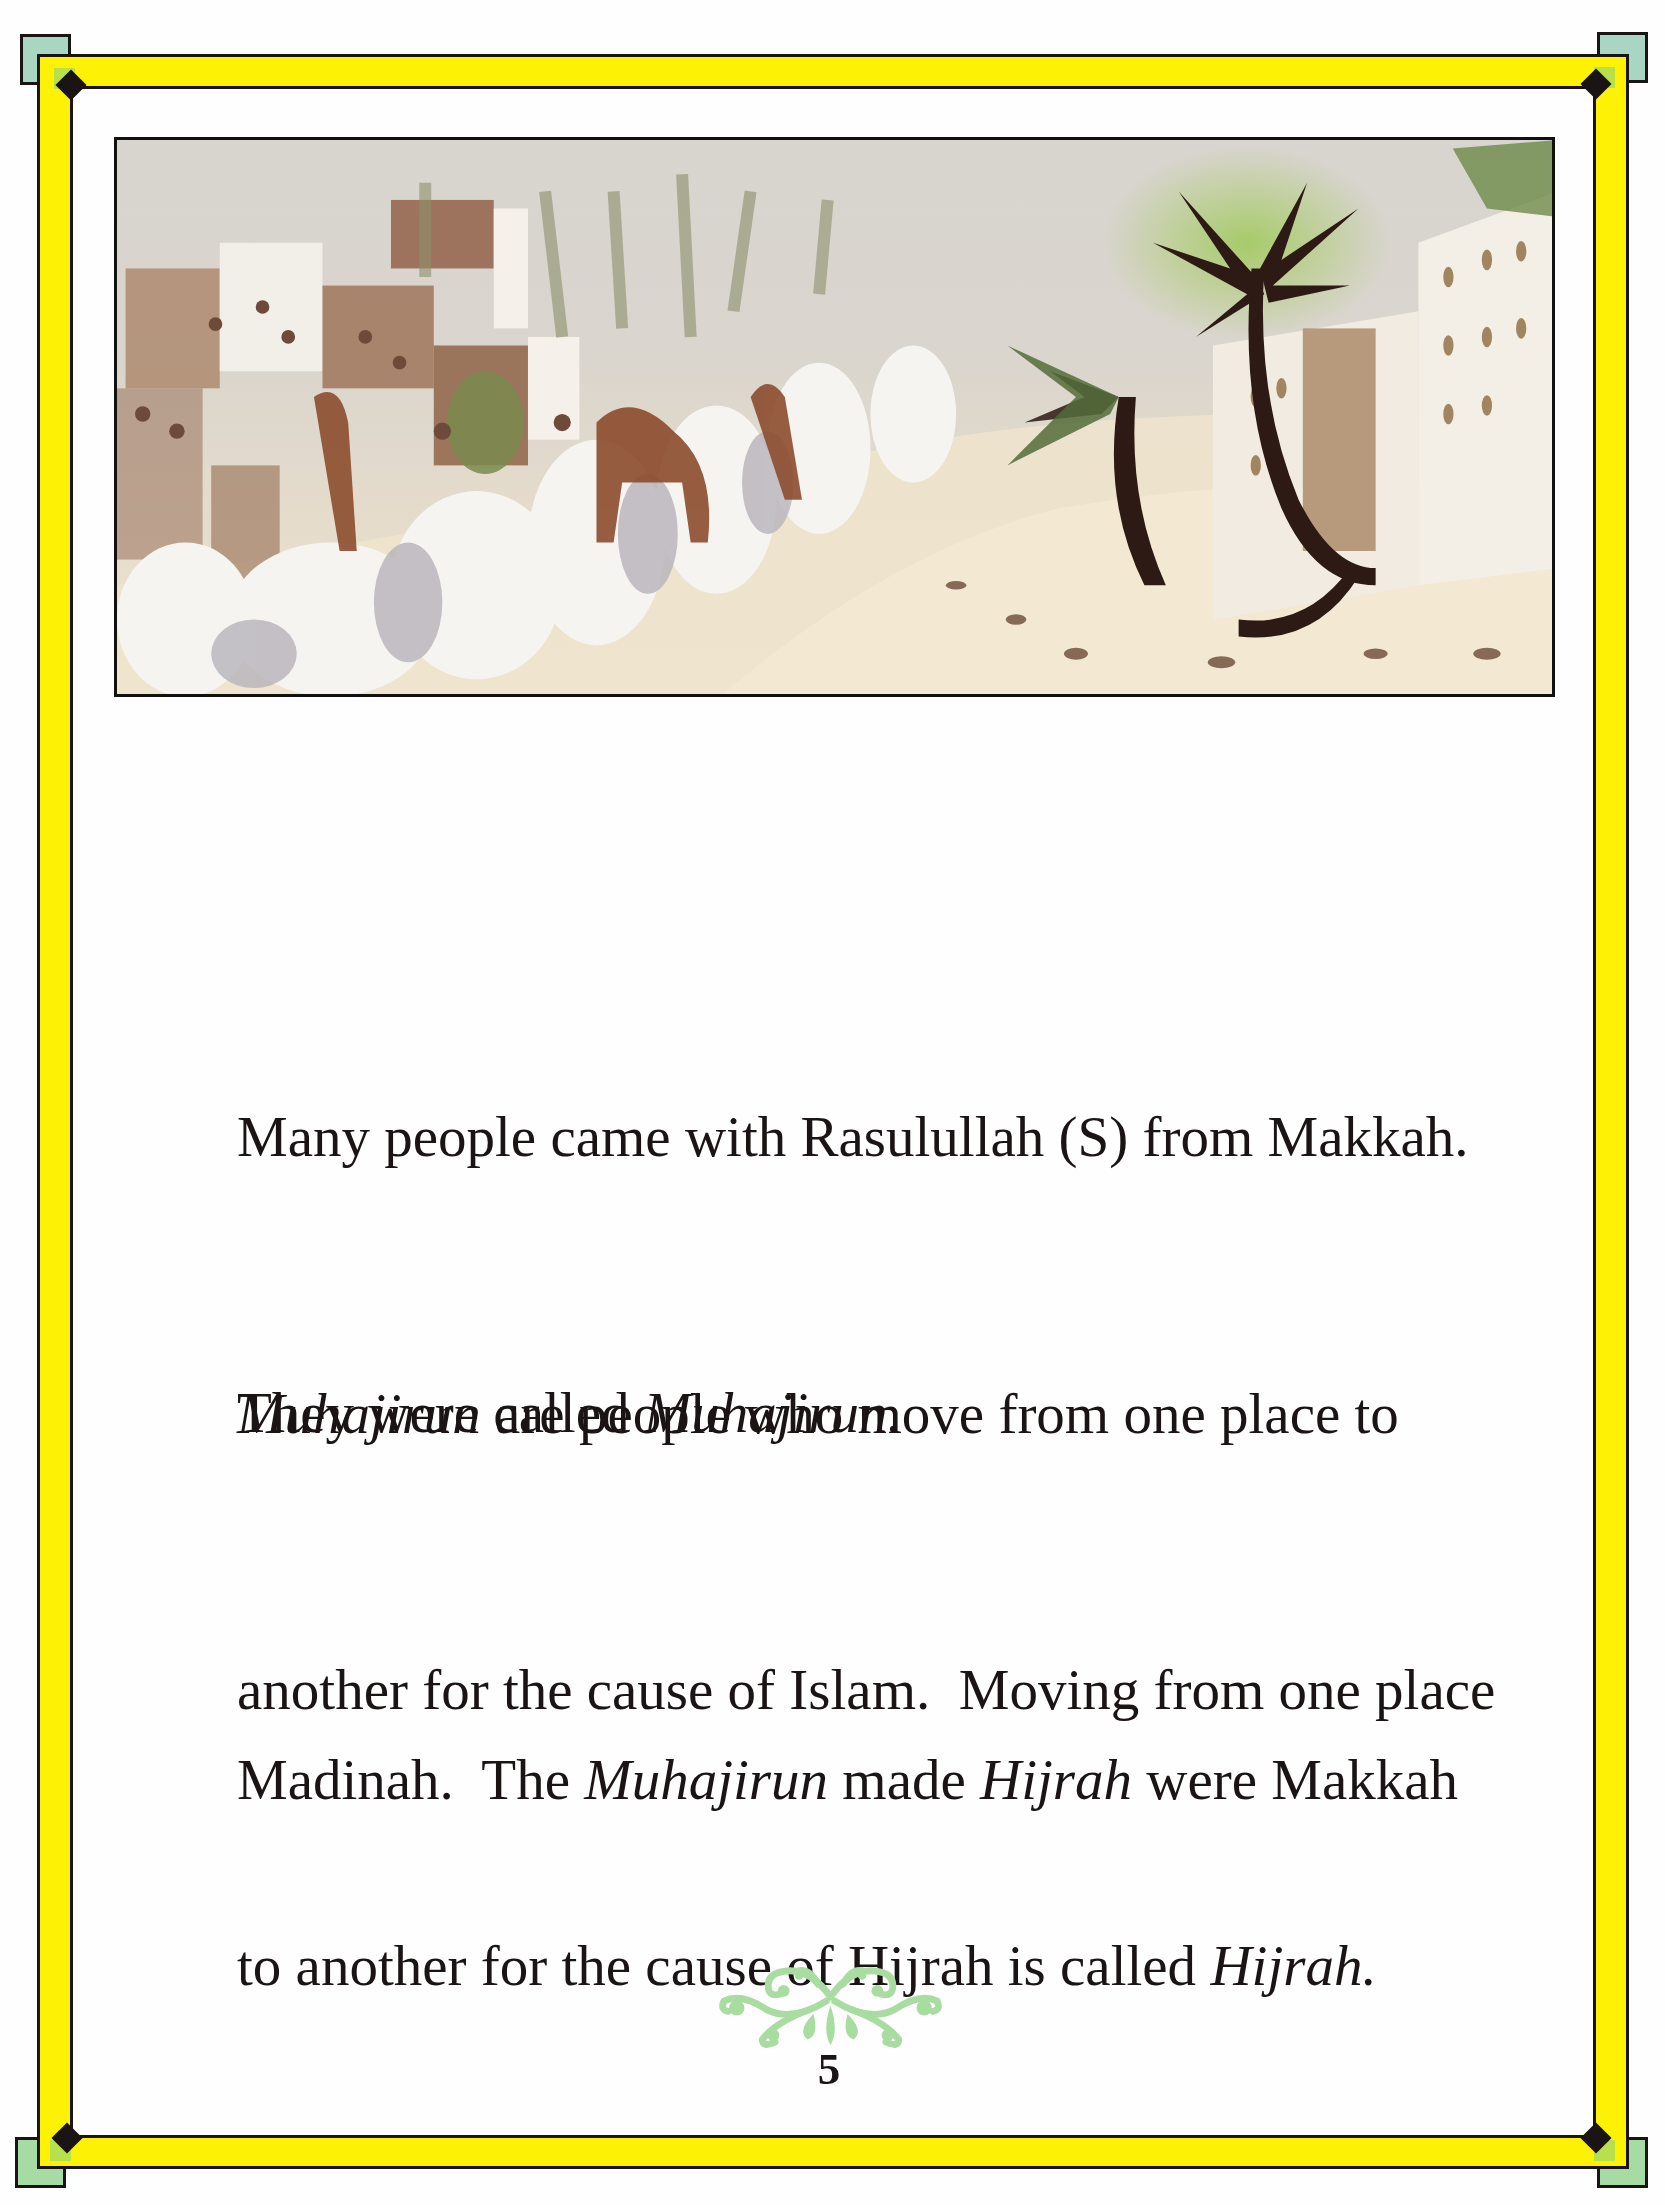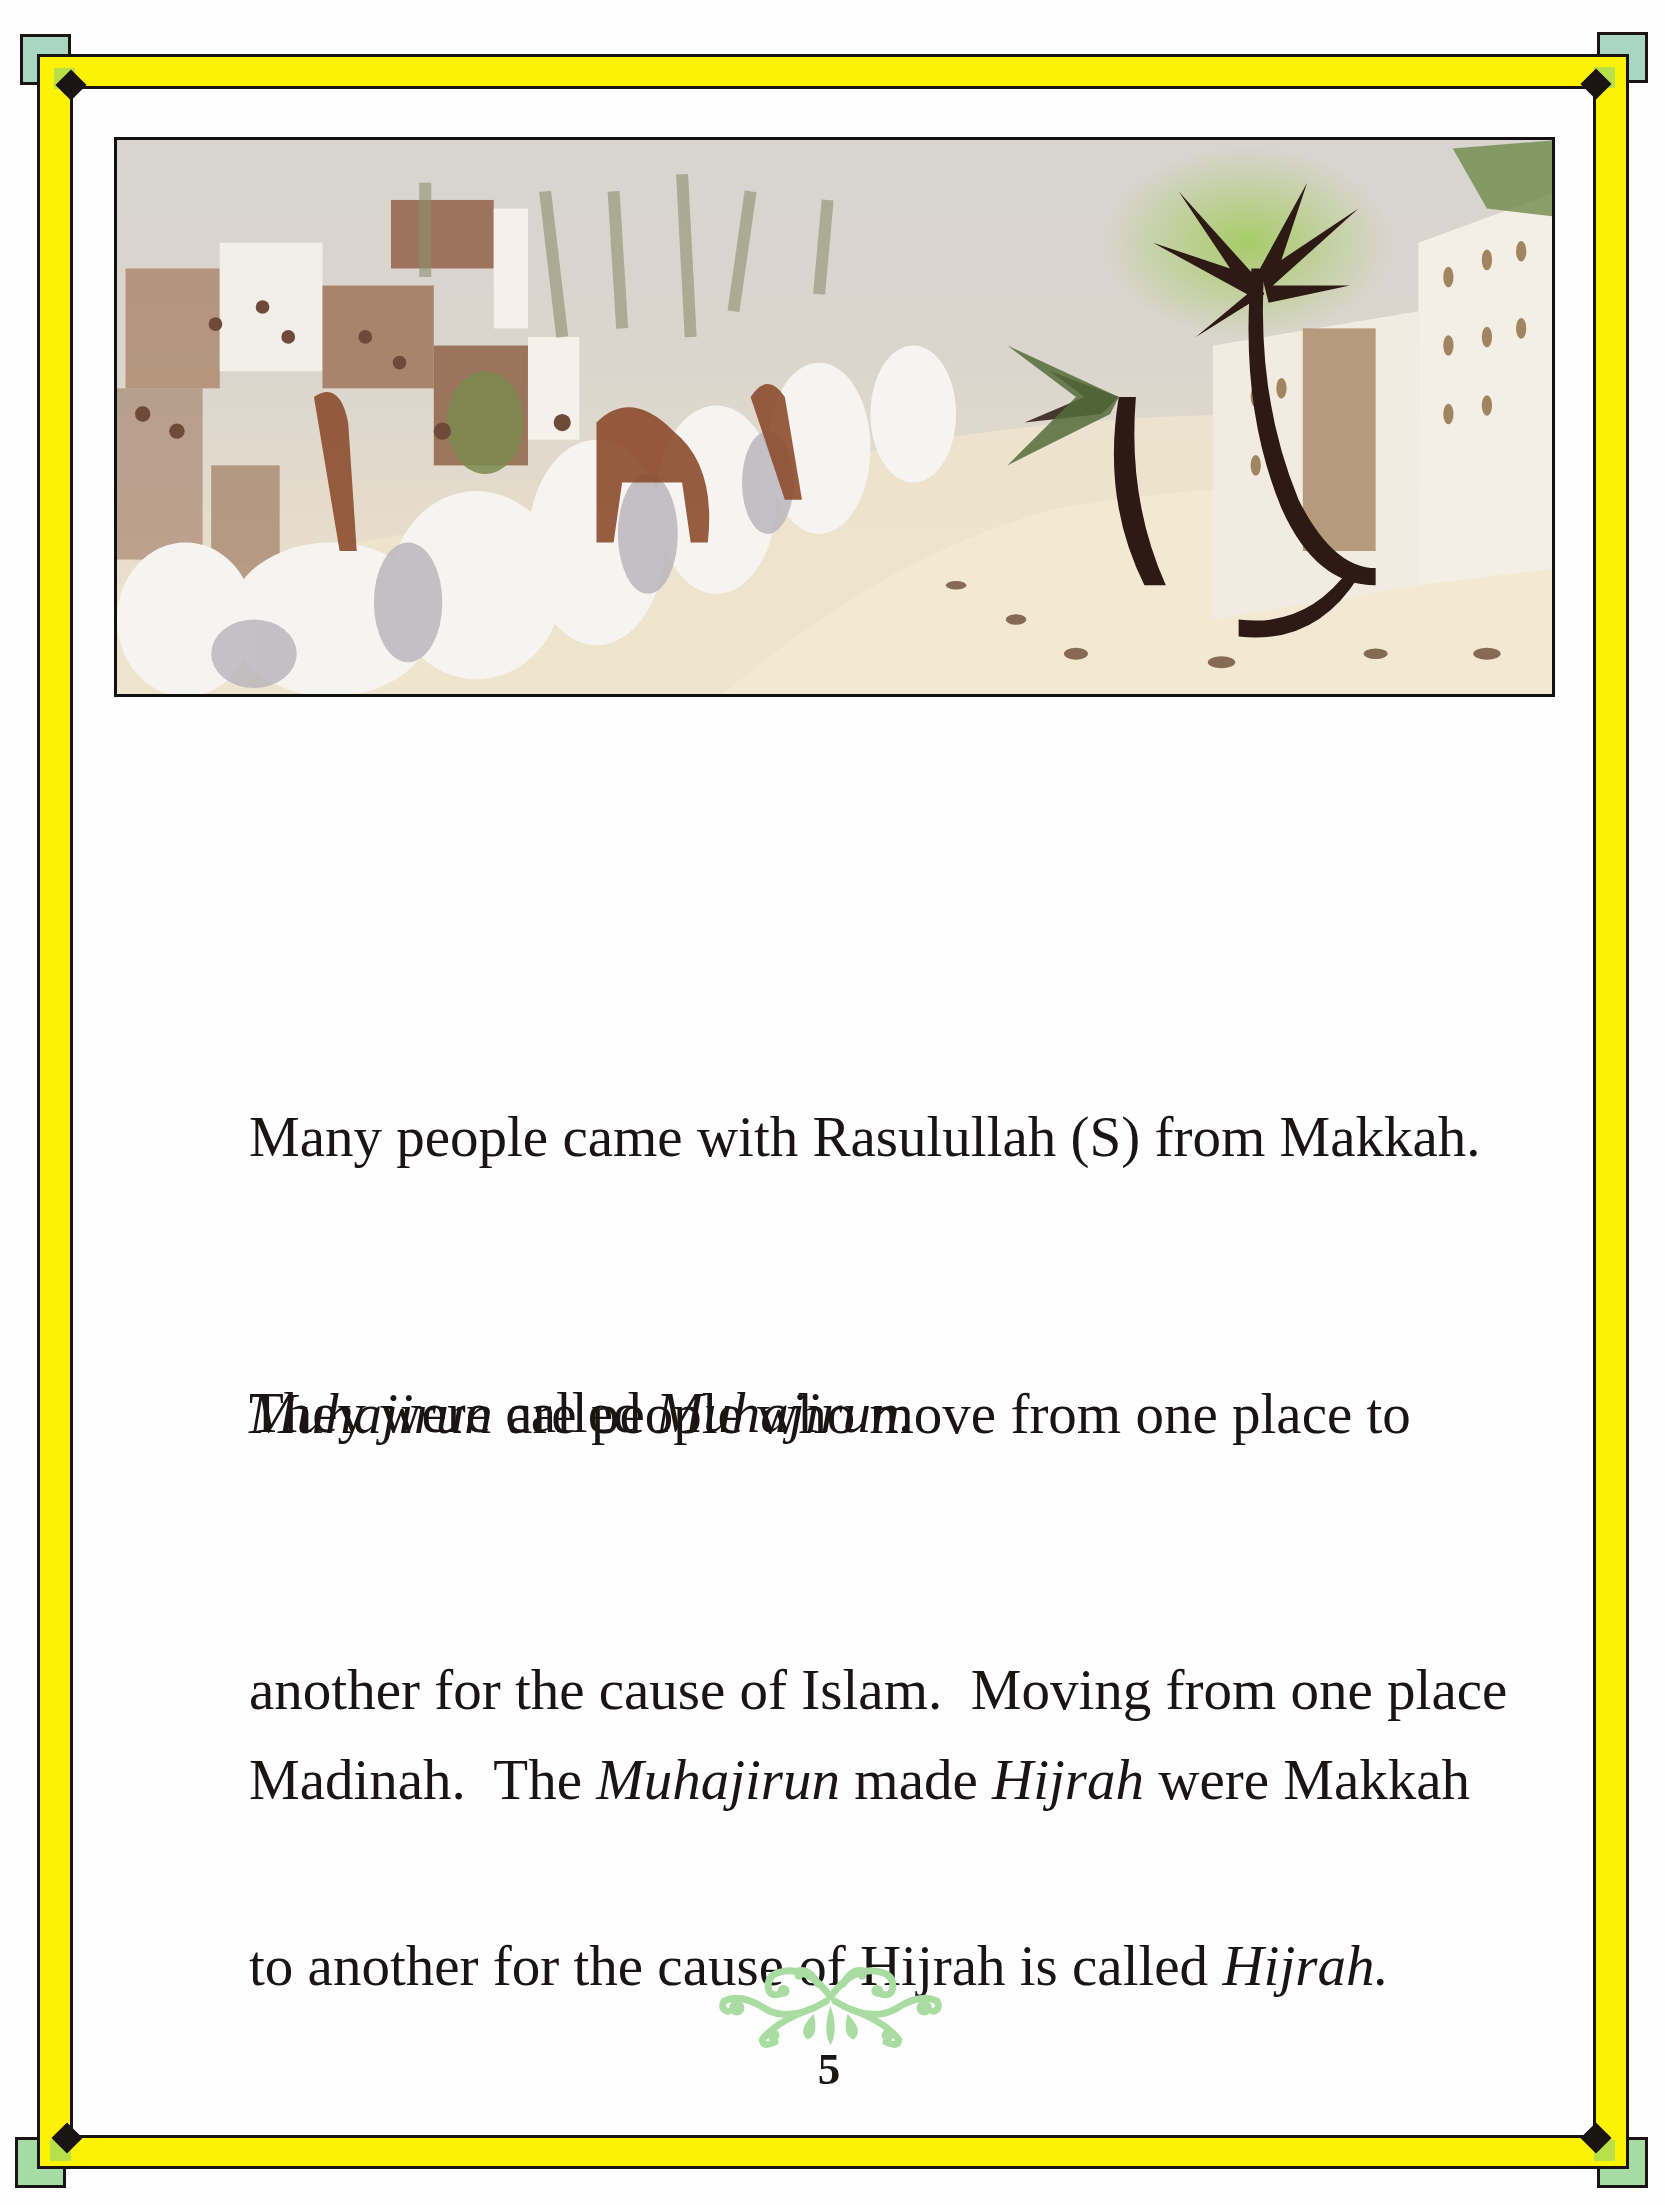--- a/index.html
+++ b/index.html
@@ -8,21 +8,21 @@
   .corner-sq { position:absolute; width:51px; height:51px; background:#a9d6c2; border:3.4px solid #1a1414; box-sizing:border-box; }
   .corner-sq.bl { background:#a6dba3; }
   .frame-outer { position:absolute; left:37px; top:54px; width:1592px; height:2115px; border:3.4px solid #1a1414; background:#fdf205; box-sizing:border-box; }
   .frame-inner { position:absolute; left:70px; top:86px; width:1526px; height:2052px; border:3.4px solid #1a1414; background:#fefefe; box-sizing:border-box; }
   .corner-green { position:absolute; width:20.5px; height:20.5px; background:#b8e04a; }
   .diamond { position:absolute; width:22px; height:22px; background:#1a1414; transform:rotate(45deg); }
   .illustration { position:absolute; left:114px; top:137px; width:1441px; height:560px; border:3.4px solid #111; box-sizing:border-box; overflow:hidden;
     background:
       radial-gradient(ellipse 205px 137px at 1130px 103px, rgba(150,200,70,0.75), rgba(150,200,70,0) 70%),
       linear-gradient(180deg, #d8d4cf 0%, #dad5cd 40%, #e6dccb 70%, #efe5d2 100%); }
-  .para { position:absolute; left:249px; font-size:57px; line-height:92px; margin:0; white-space:pre; }
+  .para { position:absolute; left:237px; font-size:57px; line-height:92px; margin:0; white-space:pre; }
   .para i { font-style:italic; }
   .line { display:block; height:92px; }
   .ornament { position:absolute; left:715px; top:1950px; width:231px; height:98px; }
   .page-num { position:absolute; left:805px; top:2044px; width:48px; text-align:center; font-size:45px; font-weight:bold; line-height:51px; }
 </style>
 </head>
 <body>
 
 <div class="corner-sq" style="left:19.7px;top:34px;"></div>
 <div class="corner-sq" style="left:1597px;top:32px;"></div>

